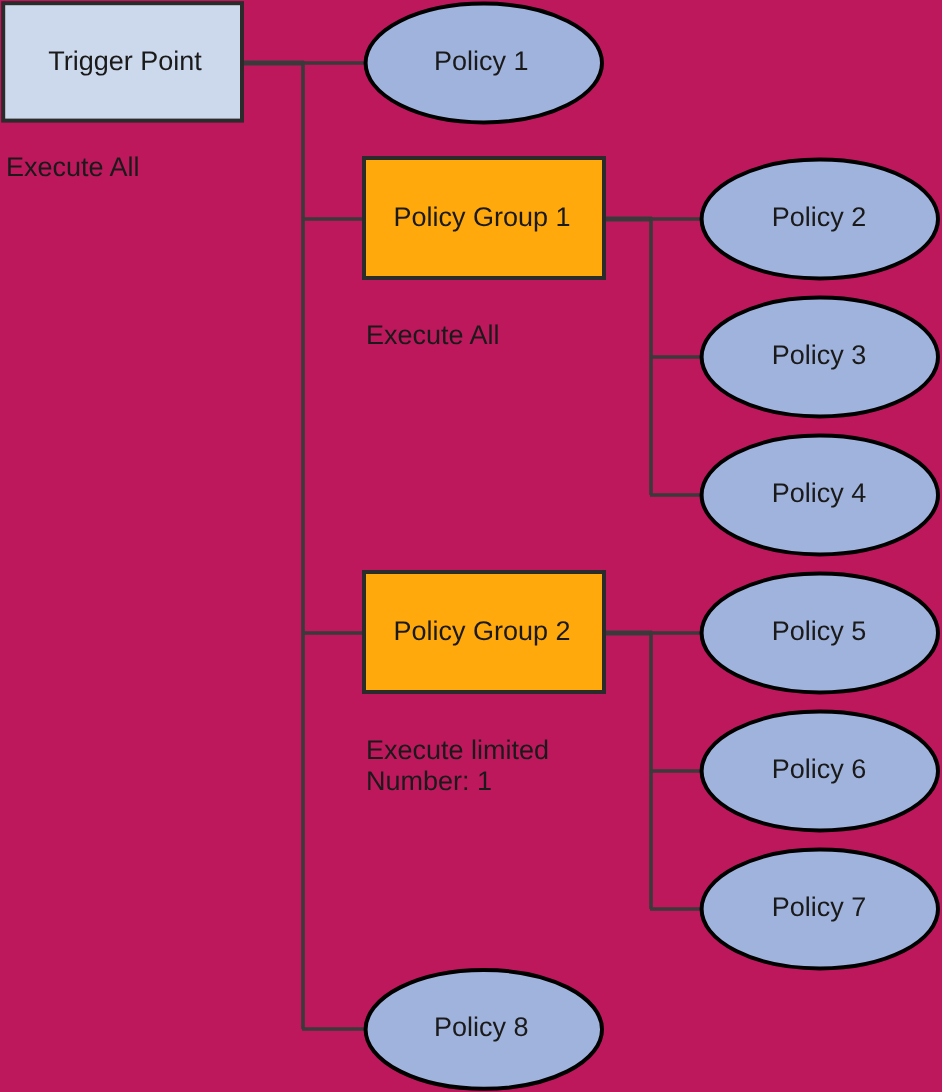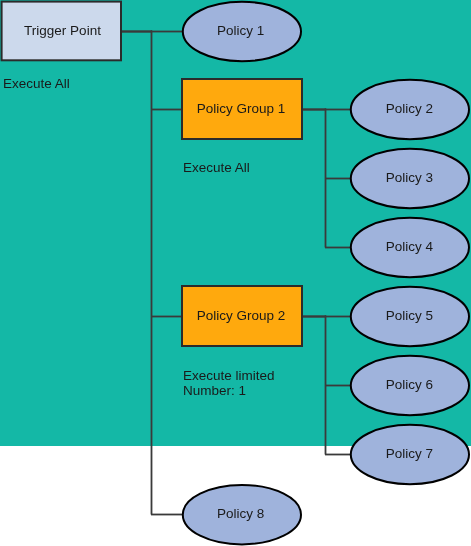--- a/index.html
+++ b/index.html
@@ -1,19 +1,19 @@
 <!DOCTYPE html>
 <html><head>
 <meta charset="utf-8">
 <title>Policy Execution Diagram</title>
 <style>
   html,body{margin:0;padding:0;background:#ffffff;}
   body{width:471px;height:546px;overflow:hidden;
        font-family:"Liberation Sans", sans-serif;}
-  #canvas{position:relative;width:471px;height:446px;background:#14b8a6;}
+  #canvas{position:relative;width:471px;height:546px;background:#be185d;}
   svg.diagram{position:absolute;left:0;top:0;width:471px;height:546px;display:block;transform:translateZ(0);}
   .nodelabel{font-family:"Liberation Sans", sans-serif;font-size:13.5px;fill:#1a1a1a;
              text-anchor:middle;}
   .annot{font-family:"Liberation Sans", sans-serif;font-size:13.5px;fill:#1a1a1a;
          text-anchor:start;dominant-baseline:alphabetic;}
   .edge-thin{stroke:#3a3a3a;stroke-width:1.8;fill:none;}
   .edge-thick{stroke:#3a3a3a;stroke-width:2.4;fill:none;}
   .trigger-box{fill:#ccd9ec;stroke:#2b2b2b;stroke-width:2;}
   .group-box{fill:#ffa90d;stroke:#2b2b2b;stroke-width:2;}
   .policy-ellipse{fill:#9fb3dc;stroke:#000000;stroke-width:2;}

